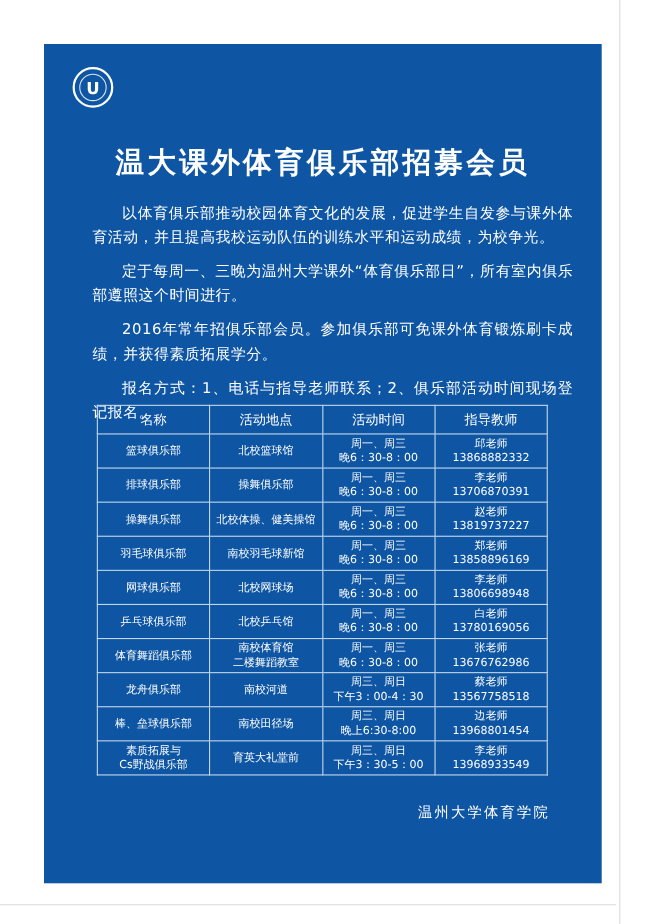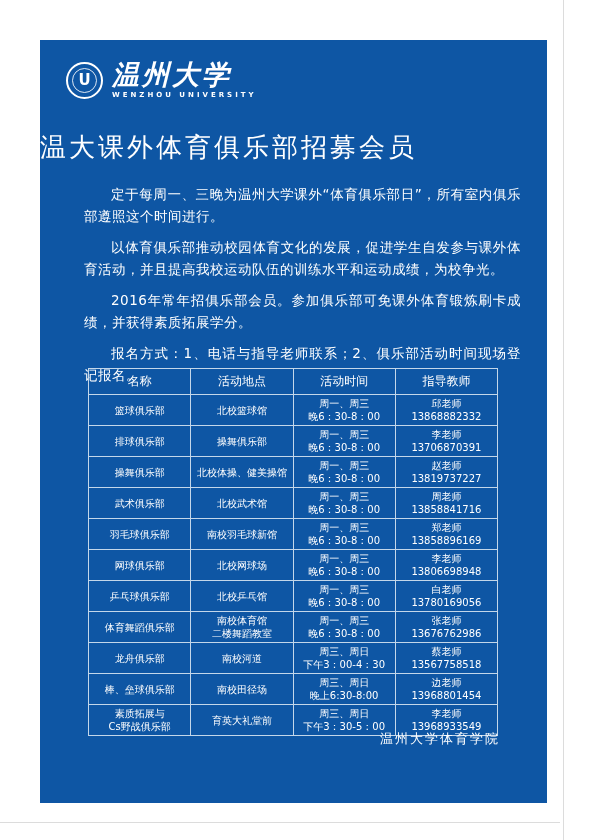--- a/index.html
+++ b/index.html
@@ -35,21 +35,21 @@
   }
   .logo-text{margin-left:9px;}
   .logo-cn{
     font-family:"DejaVu Serif","Liberation Serif",serif;
     font-style:italic;font-weight:bold;font-size:27px;line-height:27px;letter-spacing:3px;
   }
   .logo-en{font-size:7px;letter-spacing:3px;margin-top:3px;font-weight:bold;}
   
   .title{
     position:absolute;top:90px;left:0;width:100%;margin:0;
-    font-size:26px;font-weight:normal;letter-spacing:3px;
+    text-align:center;font-size:26px;font-weight:bold;letter-spacing:3px;
   }
   
   .body-text{position:absolute;top:143px;left:44px;right:26px;}
   .body-text p{
     margin:0 0 9px 0;font-size:13.5px;line-height:22px;
     text-align:justify;text-indent:2em;letter-spacing:0.5px;
   }
   
   table.clubs{
     position:absolute;top:328px;left:48px;width:410px;
@@ -70,31 +70,27 @@
 
 <div class="edge-v"></div>
 <div class="edge-h"></div>
 
 <div class="poster">
 
   <div class="logo-row">
     <div class="seal">
       <div class="seal-inner">U</div>
     </div>
-    <div class="logo-text">
-      <div class="logo-cn">温州大学</div>
-      <div class="logo-en">WENZHOU UNIVERSITY</div>
-    </div>
   </div>
 
   <h1 class="title">温大课外体育俱乐部招募会员</h1>
 
   <div class="body-text">
+    <p>以体育俱乐部推动校园体育文化的发展，促进学生自发参与课外体育活动，并且提高我校运动队伍的训练水平和运动成绩，为校争光。</p>
     <p>定于每周一、三晚为温州大学课外“体育俱乐部日”，所有室内俱乐部遵照这个时间进行。</p>
-    <p>以体育俱乐部推动校园体育文化的发展，促进学生自发参与课外体育活动，并且提高我校运动队伍的训练水平和运动成绩，为校争光。</p>
     <p>2016年常年招俱乐部会员。参加俱乐部可免课外体育锻炼刷卡成绩，并获得素质拓展学分。</p>
     <p>报名方式：1、电话与指导老师联系；2、俱乐部活动时间现场登记报名。</p>
   </div>
 
   <table class="clubs">
     <thead>
       <tr>
         <th>名称</th>
         <th>活动地点</th>
         <th>活动时间</th>
@@ -115,27 +111,20 @@
         <td>周一、周三
 晚6：30-8：00</td>
         <td>李老师13706870391</td>
       </tr>
       <tr>
         <td>操舞俱乐部</td>
         <td>北校体操、健美操馆</td>
         <td>周一、周三
 晚6：30-8：00</td>
         <td>赵老师13819737227</td>
-      </tr>
-      <tr>
-        <td>武术俱乐部</td>
-        <td>北校武术馆</td>
-        <td>周一、周三
-晚6：30-8：00</td>
-        <td>周老师13858841716</td>
       </tr>
       <tr>
         <td>羽毛球俱乐部</td>
         <td>南校羽毛球新馆</td>
         <td>周一、周三
 晚6：30-8：00</td>
         <td>郑老师13858896169</td>
       </tr>
       <tr>
         <td>网球俱乐部</td>

